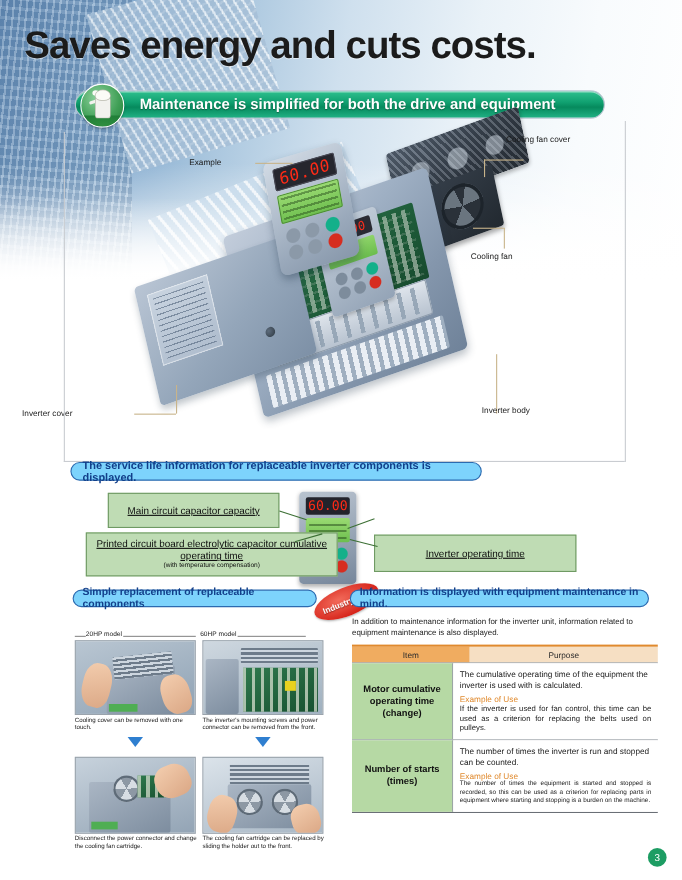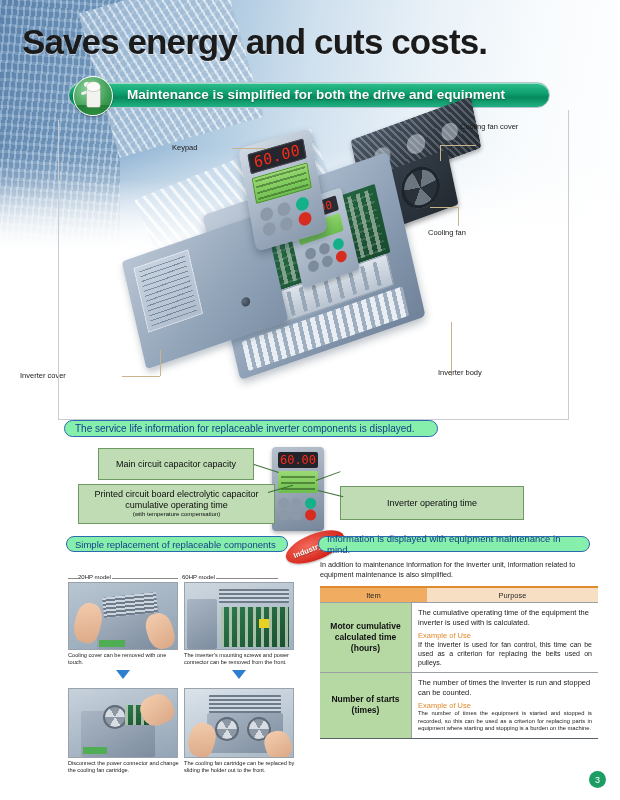--- a/index.html
+++ b/index.html
@@ -266,31 +266,31 @@
   .leader { position: absolute; background: #c8b48a; }
   .lh { height: 1px; } .lv { width: 1px; }
 
   .calloutlbl {
     position: absolute; font-size: 7.5px; color: #1a1a1a; white-space: nowrap;
   }
 
   
   .bluebar {
     position: absolute; border: 1.2px solid #2b6ab0; border-radius: 13px;
-    background: #86efac; color: #123f8a;
-    font-weight: normal; display: flex; align-items: center;
+    background: #7dd3fc; color: #123f8a;
+    font-weight: bold; display: flex; align-items: center;
   }
 
   
   .gbox {
     position: absolute; background: #bfdcb4; border: 1px solid #6f9a63;
     display: flex; flex-direction: column; align-items: center; justify-content: center;
     text-align: center; color: #0d0d0d; padding: 2px 4px;
   }
-  .gbox .t1 { font-size: 9px; line-height: 11px; }
+  .gbox .t1 { font-size: 9px; line-height: 11px; text-decoration: underline; }
   .gbox .t2 { font-size: 6px; line-height: 7.5px; }
 
   .gline { position: absolute; background: #3c6f34; height: 1px; transform-origin: left center; }
 
   
   .keypad-mid {
     position: absolute; left: 272px; top: 447px; width: 52px; height: 84px;
     background: linear-gradient(165deg, #b9c3cf, #8a99ab 72%, #76869a);
     border-radius: 4px; box-shadow: 0 2px 4px rgba(0,0,0,.3);
   }
@@ -469,21 +469,21 @@
       <div class="cover-screw"></div>
     </div>
 
     <div class="shape keypad-big">
       <div class="led">60.00</div>
       <div class="lcd"></div>
       <div class="pads"></div>
     </div>
 
     <div class="leader lh" style="left:232px; top:38px; width:34px;"></div>
-    <div class="calloutlbl" style="left:172px; top:33px;">Keypad</div>
+    <div class="calloutlbl" style="left:172px; top:33px;">Example</div>
 
     <div class="leader lh" style="left:440px; top:35px; width:36px;"></div>
     <div class="leader lv" style="left:440px; top:35px; height:16px;"></div>
     <div class="calloutlbl" style="left:460px; top:12px;">Cooling fan cover</div>
 
     <div class="leader lh" style="left:430px; top:97px; width:28px;"></div>
     <div class="leader lv" style="left:458px; top:97px; height:19px;"></div>
     <div class="calloutlbl" style="left:428px; top:118px;">Cooling fan</div>
 
     <div class="leader lv" style="left:160px; top:240px; height:26px;"></div>
@@ -508,21 +508,21 @@
     <div class="pads"></div>
   </div>
 
   <div class="gbox" style="left:98px; top:448px; width:156px; height:32px;">
     <div class="t1">Main circuit capacitor capacity</div>
   </div>
   <div class="gline" style="left:254px; top:464px; width:26px; transform:rotate(18deg);"></div>
 
   <div class="gline" style="left:316px; top:480px; width:26px; transform:rotate(-20deg);"></div>
 
-  <div class="gbox" style="left:78px; top:484px; width:197px; height:40px;">
+  <div class="gbox" style="left:78px; top:484px; width:229px; height:40px;">
     <div class="t1">Printed circuit board electrolytic capacitor cumulative operating time</div>
     <div class="t2">(with temperature compensation)</div>
   </div>
   <div class="gline" style="left:268px; top:492px; width:26px; transform:rotate(-16deg);"></div>
 
   <div class="gbox" style="left:340px; top:486px; width:184px; height:34px;">
     <div class="t1">Inverter operating time</div>
   </div>
   <div class="gline" style="left:318px; top:490px; width:26px; transform:rotate(14deg);"></div>
 
@@ -581,31 +581,31 @@
     <div class="ph-bg" style="background:linear-gradient(160deg,#dbe3ea,#a8b7c5);"></div>
     <div class="grill" style="left:24px; top:6px; width:72px; height:18px;"></div>
     <div class="unitgrey" style="left:22px; top:24px; width:76px; height:40px;"></div>
     <div class="fanround" style="left:30px; top:28px; width:24px; height:24px;"></div>
     <div class="fanround" style="left:62px; top:28px; width:24px; height:24px;"></div>
     <div class="hand" style="left:4px; top:34px; width:26px; height:34px; transform:rotate(16deg);"></div>
     <div class="hand" style="left:80px; top:42px; width:26px; height:28px; transform:rotate(-14deg);"></div>
   </div>
   <div class="cap" style="left:184px; top:760px; width:112px;">The cooling fan cartridge can be replaced by sliding the holder out to the front.</div>
 
-  <div class="intro">In addition to maintenance information for the inverter unit, information related to equipment maintenance is also simplified.</div>
+  <div class="intro">In addition to maintenance information for the inverter unit, information related to equipment maintenance is also displayed.</div>
 
   <div class="tbl">
     <div class="tbl-top"></div>
     <div class="tbl-hdr">
       <div class="th item">Item</div>
       <div class="th purpose">Purpose</div>
     </div>
 
     <div class="tbl-row">
-      <div class="td-item">Motor cumulative calculated time (hours)</div>
+      <div class="td-item">Motor cumulative operating time (change)</div>
       <div class="td-purpose">
         <p class="main">The cumulative operating time of the equipment the inverter is used with is calculated.</p>
         <p class="eg">Example of Use</p>
         <p class="sub">If the inverter is used for fan control, this time can be used as a criterion for replacing the belts used on pulleys.</p>
       </div>
     </div>
 
     <div class="tbl-row">
       <div class="td-item">Number of starts (times)</div>
       <div class="td-purpose">

